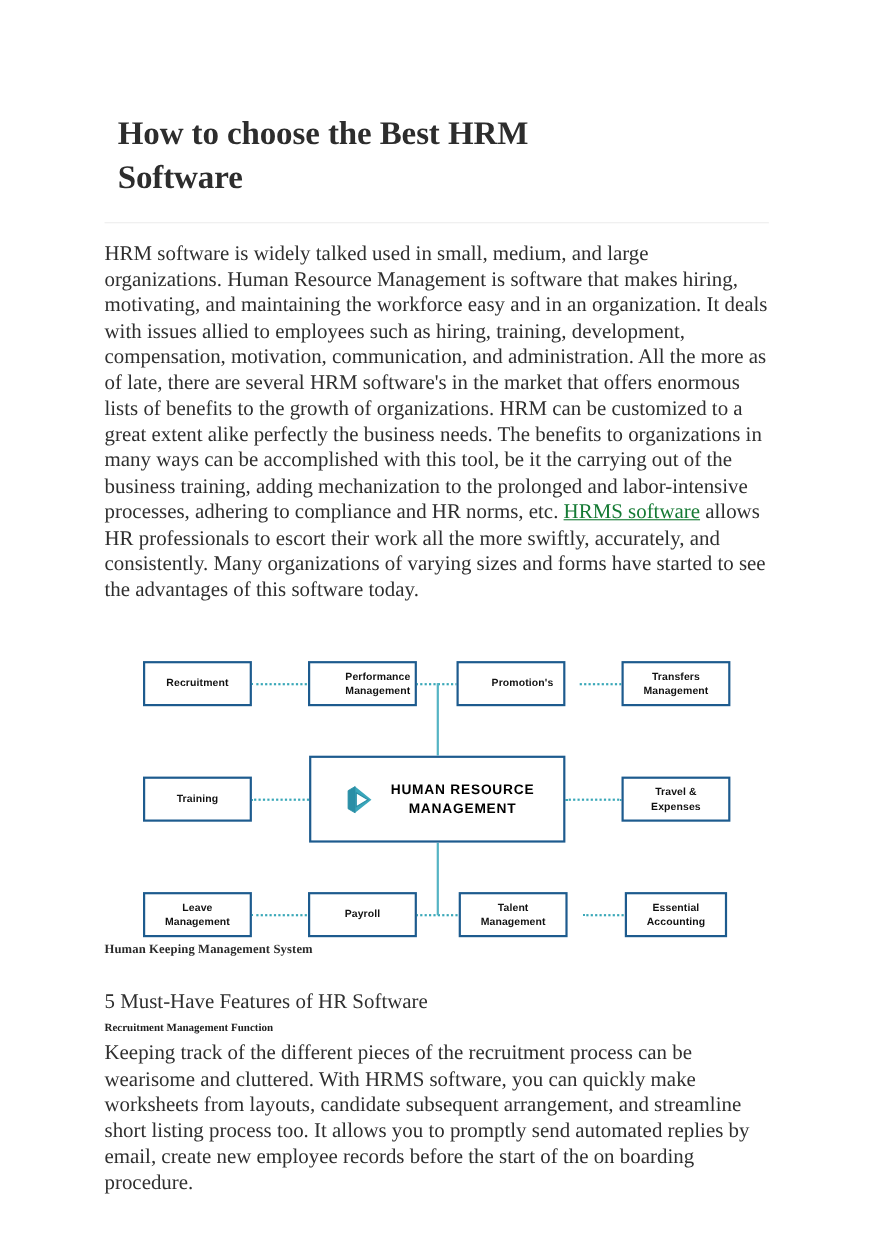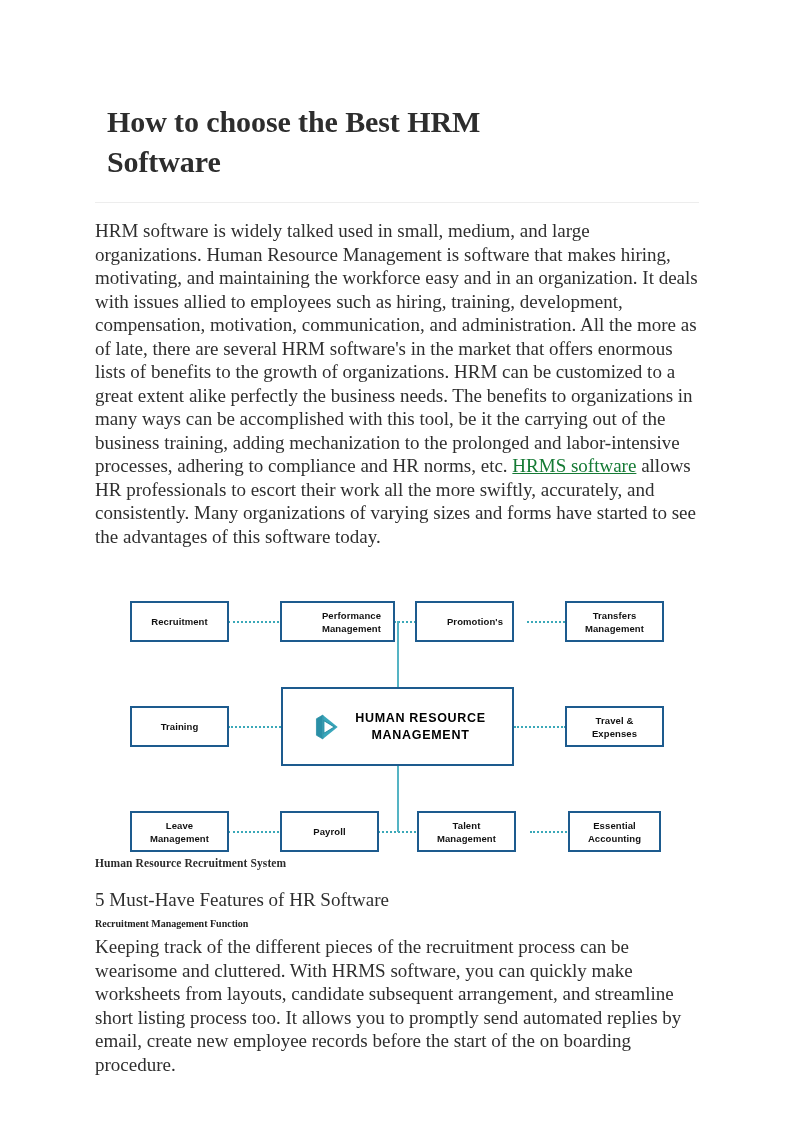--- a/index.html
+++ b/index.html
@@ -134,21 +134,21 @@
   
   .caption {
     font-family: "Liberation Serif", serif;
     font-size: 11.5px;
     font-weight: bold;
     color: #2b2b2b;
     margin: 0;
     letter-spacing: 0.1px;
   }
   .lede {
-    margin-top: 19px;
+    margin-top: 30px;
   }
   .subhead {
     font-family: "Liberation Serif", serif;
     font-size: 10px;
     line-height: 23.5px;
     font-weight: bold;
     color: #222222;
     margin: 0;
   }
 
@@ -213,21 +213,21 @@
       <div class="dotted-h" style="left:133px; top:249px; width:63px;"></div>
       <div class="dotted-h" style="left:283px; top:249px; width:62px;"></div>
       <div class="dotted-h" style="left:435px; top:249px; width:53px;"></div>
 
       <div class="solid-v" style="left:302px; top:39px; height:66px;"></div>
       <div class="solid-v" style="left:302px; top:184px; height:66px;"></div>
 
       <div class="dgm-box" style="left:35px; top:19px; width:99px; height:41px;text-align:center;">
         <span>Recruitment</span>
       </div>
-      <div class="dgm-box" style="left:185px; top:19px; width:115px; height:41px;padding-left:28px;">
+      <div class="dgm-box" style="left:185px; top:19px; width:99px; height:41px;padding-left:28px;">
         <span>
           <span style="display:block">Performance</span>
           <span style="display:block">Management</span>
         </span>
       </div>
       <div class="dgm-box" style="left:320px; top:19px; width:99px; height:41px;padding-left:21px;">
         <span>Promotion's</span>
       </div>
       <div class="dgm-box" style="left:470px; top:19px; width:99px; height:41px;">
         <span>
@@ -280,21 +280,21 @@
         </span>
       </div>
       <div class="dgm-box" style="left:473px; top:229px; width:93px; height:41px;">
         <span>
           <span style="display:block">Essential</span>
           <span style="display:block">Accounting</span>
         </span>
       </div>
     </div>
 
-    <p class="caption">Human Resource Recruitment System</p>
+    <p class="caption">Human Keeping Management System</p>
 
     <p class="body-text lede">5 Must-Have Features of HR Software</p>
     <p class="subhead">Recruitment Management Function</p>
     <p class="body-text">Keeping track of the different pieces of the recruitment process can be wearisome and cluttered. With HRMS software, you can quickly make worksheets from layouts, candidate subsequent arrangement, and streamline short listing process too. It allows you to promptly send automated replies by email, create new employee records before the start of the on boarding procedure.</p>
 
 
   </div>
 </div>
 
 </body></html>

